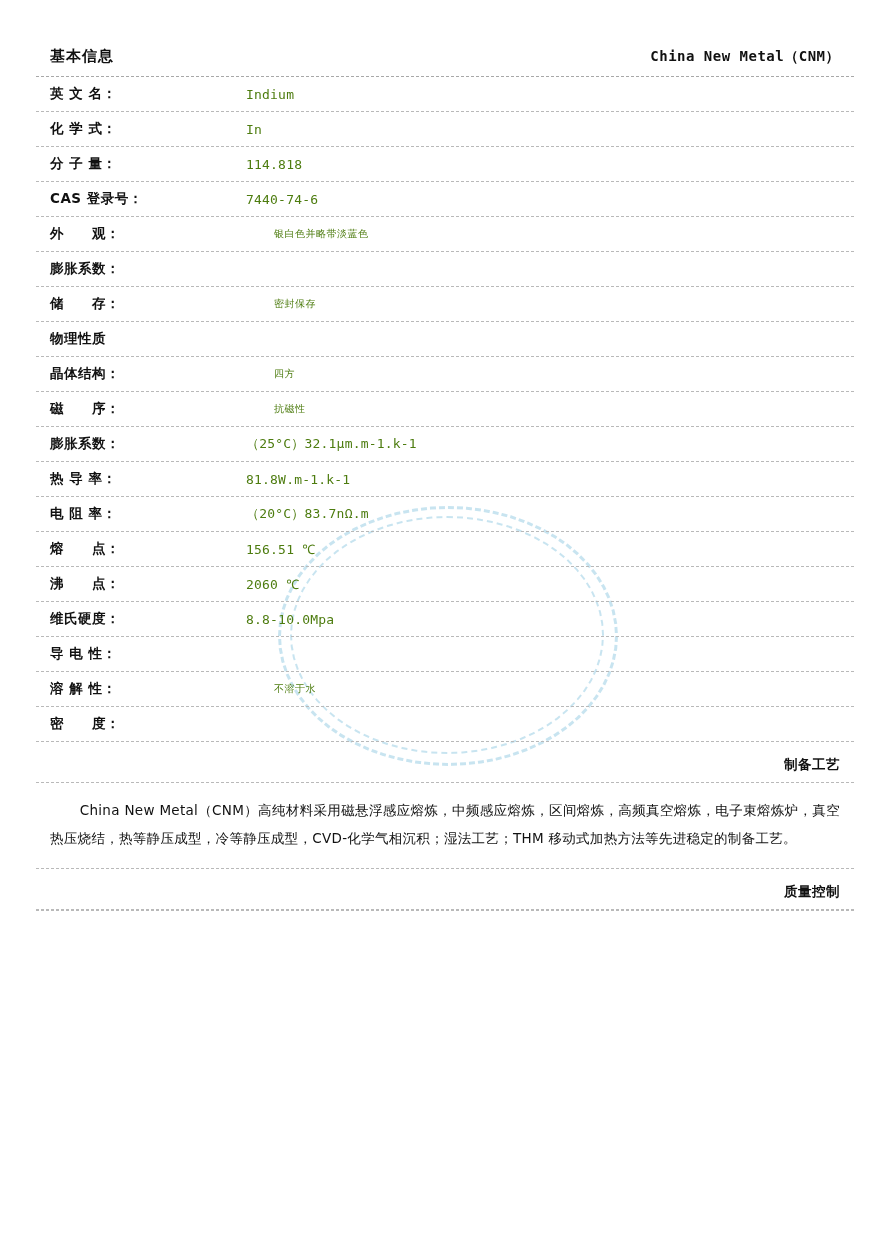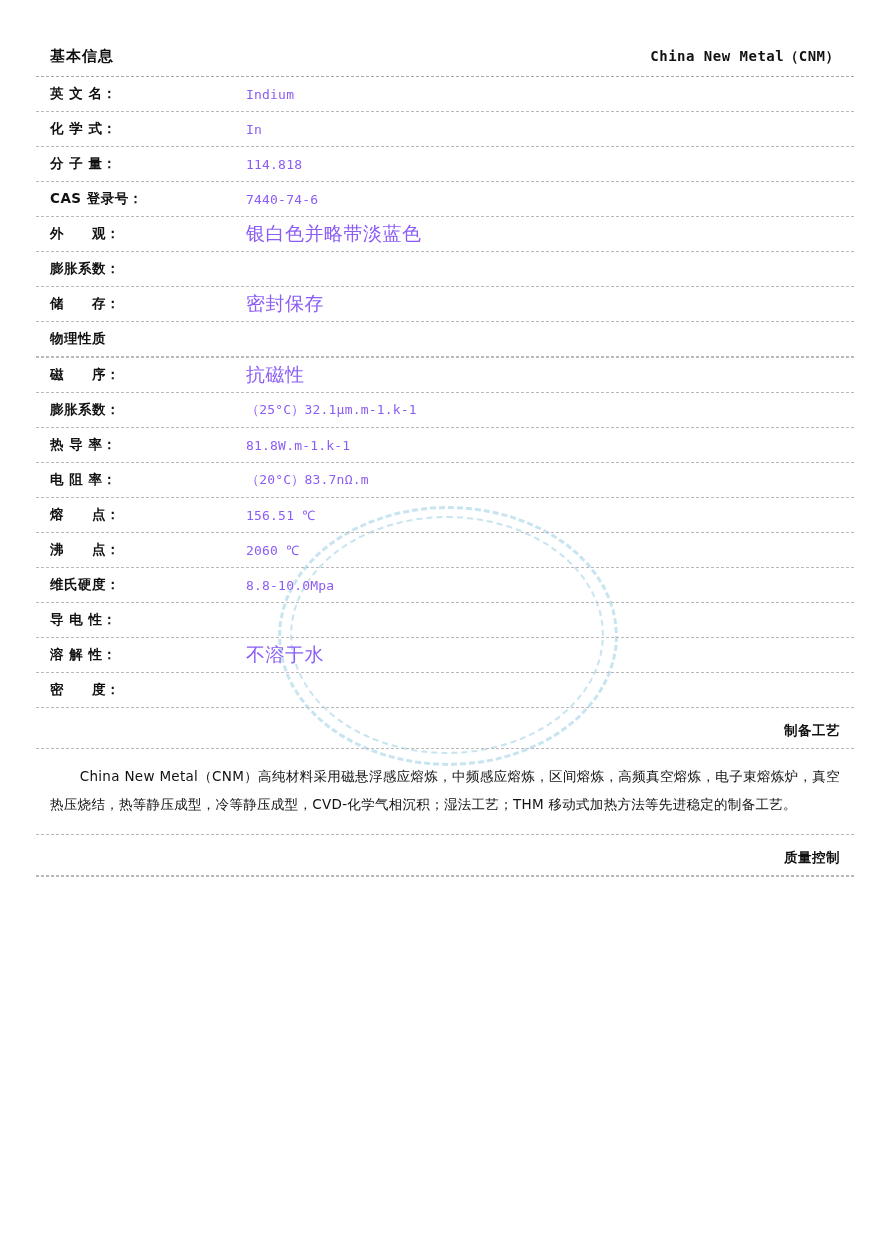--- a/index.html
+++ b/index.html
@@ -77,27 +77,28 @@
     font-size: 13.5px;
     font-weight: 700;
     color: #111;
     letter-spacing: 0.5px;
     white-space: nowrap;
   }
   .row .value {
     flex: 1 1 auto;
     font-family: "DejaVu Sans Mono", monospace;
     font-size: 13px;
-    color: #8b5cf6;
+    color: #4d7c0f;
     letter-spacing: 0.2px;
   }
   .row .value.cjk {
     font-family: "DejaVu Sans", sans-serif;
-    font-size: 19px;
+    font-size: 10px;
     letter-spacing: 0.5px;
+    margin-left: 28px;
   }
   .row.section .label {
     width: auto;
     flex: 0 0 auto;
   }
 
   
   .block-title {
     padding: 14px 14px 8px 14px;
     font-family: "DejaVu Sans", sans-serif;
@@ -216,20 +217,24 @@
       <div class="label">储　　存：</div>
       <div class="value cjk">密封保存</div>
     </div>
     <hr class="hr">
 
     <div class="row section">
       <div class="label">物理性质</div>
     </div>
     <hr class="hr">
 
+    <div class="row">
+      <div class="label">晶体结构：</div>
+      <div class="value cjk">四方</div>
+    </div>
     <hr class="hr">
 
     <div class="row">
       <div class="label">磁　　序：</div>
       <div class="value cjk">抗磁性</div>
     </div>
     <hr class="hr">
 
     <div class="row">
       <div class="label">膨胀系数：</div>

